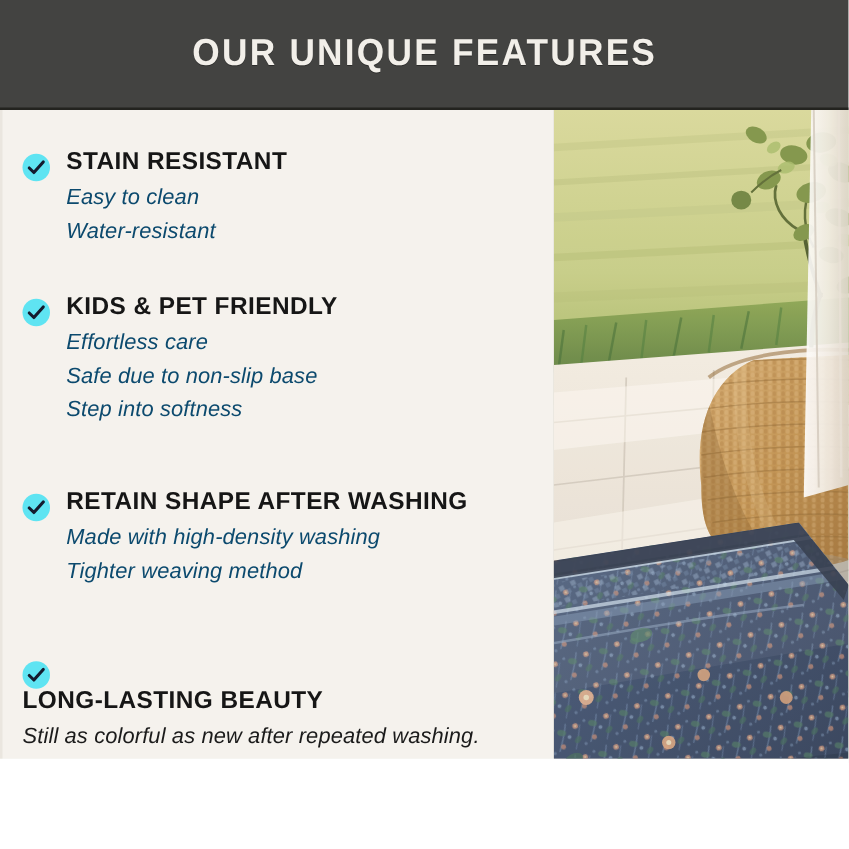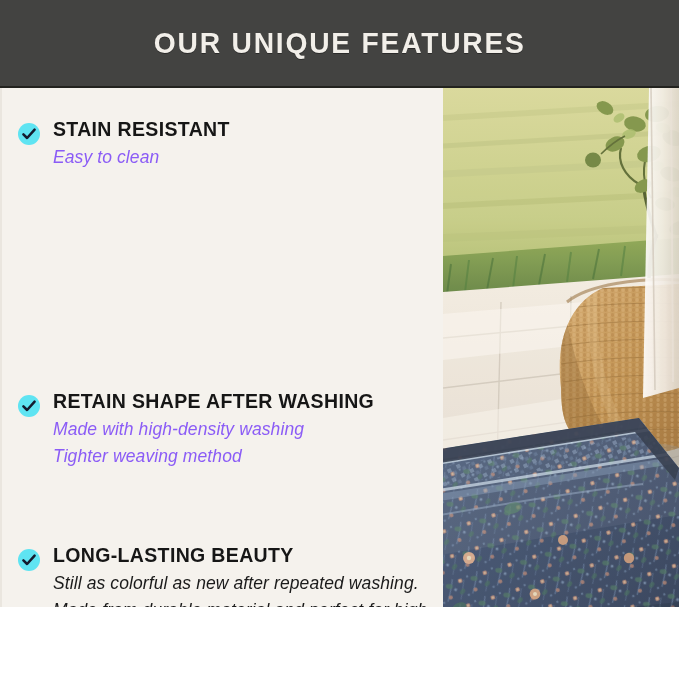--- a/index.html
+++ b/index.html
@@ -63,21 +63,21 @@
     position: absolute;
     left: 16px;
     width: 420px;
     display: flex;
     align-items: flex-start;
     justify-content: flex-end;
   }
   .feature-item[data-index="0"] { top: 32px; }
   .feature-item[data-index="1"] { top: 148px; }
   .feature-item[data-index="2"] { top: 304px; }
-  .feature-item[data-index="3"] { top: 458px; }
+  .feature-item[data-index="3"] { top: 438px; flex-direction: column; }
 
   .check-badge {
     flex: 0 0 auto;
     width: 22px;
     height: 22px;
     border-radius: 50%;
     background: #5fe4f2;
     margin-top: 3px;
     margin-right: 13px;
     position: relative;
@@ -104,21 +104,21 @@
     line-height: 1.0;
     margin: 0 0 4px 0;
     text-transform: uppercase;
     white-space: nowrap;
   }
   .feature-line {
     font-family: "Liberation Sans", sans-serif;
     font-style: italic;
     font-size: 17.5px;
     letter-spacing: 0.1px;
-    color: #8b5cf6;
+    color: #0c4a6e;
     line-height: 27px;
     margin: 0;
     white-space: nowrap;
   }
   .feature-paragraph {
     font-family: "Liberation Sans", sans-serif;
     font-style: italic;
     font-size: 17.5px;
     letter-spacing: 0.1px;
     color: #1b1b1b;
@@ -152,23 +152,37 @@
 
     <div class="feature-item" data-index="0">
       <span class="check-badge">
         <svg viewBox="0 0 16 16" aria-hidden="true">
           <path d="M2.4 8.4 L6.1 12.0 L13.6 3.6" fill="none" stroke="#141b2e" stroke-width="2.5" stroke-linecap="round" stroke-linejoin="round"></path>
         </svg>
       </span>
       <div class="feature-text">
         <p class="feature-title">STAIN RESISTANT</p>
         <p class="feature-line">Easy to clean</p>
+        <p class="feature-line">Water-resistant</p>
       </div>
     </div>
 
+    <div class="feature-item" data-index="1">
+      <span class="check-badge">
+        <svg viewBox="0 0 16 16" aria-hidden="true">
+          <path d="M2.4 8.4 L6.1 12.0 L13.6 3.6" fill="none" stroke="#141b2e" stroke-width="2.5" stroke-linecap="round" stroke-linejoin="round"></path>
+        </svg>
+      </span>
+      <div class="feature-text">
+        <p class="feature-title">KIDS &amp; PET FRIENDLY</p>
+        <p class="feature-line">Effortless care</p>
+        <p class="feature-line">Safe due to non-slip base</p>
+        <p class="feature-line">Step into softness</p>
+      </div>
+    </div>
 
     <div class="feature-item" data-index="2">
       <span class="check-badge">
         <svg viewBox="0 0 16 16" aria-hidden="true">
           <path d="M2.4 8.4 L6.1 12.0 L13.6 3.6" fill="none" stroke="#141b2e" stroke-width="2.5" stroke-linecap="round" stroke-linejoin="round"></path>
         </svg>
       </span>
       <div class="feature-text">
         <p class="feature-title">RETAIN SHAPE AFTER WASHING</p>
         <p class="feature-line">Made with high-density washing</p>

